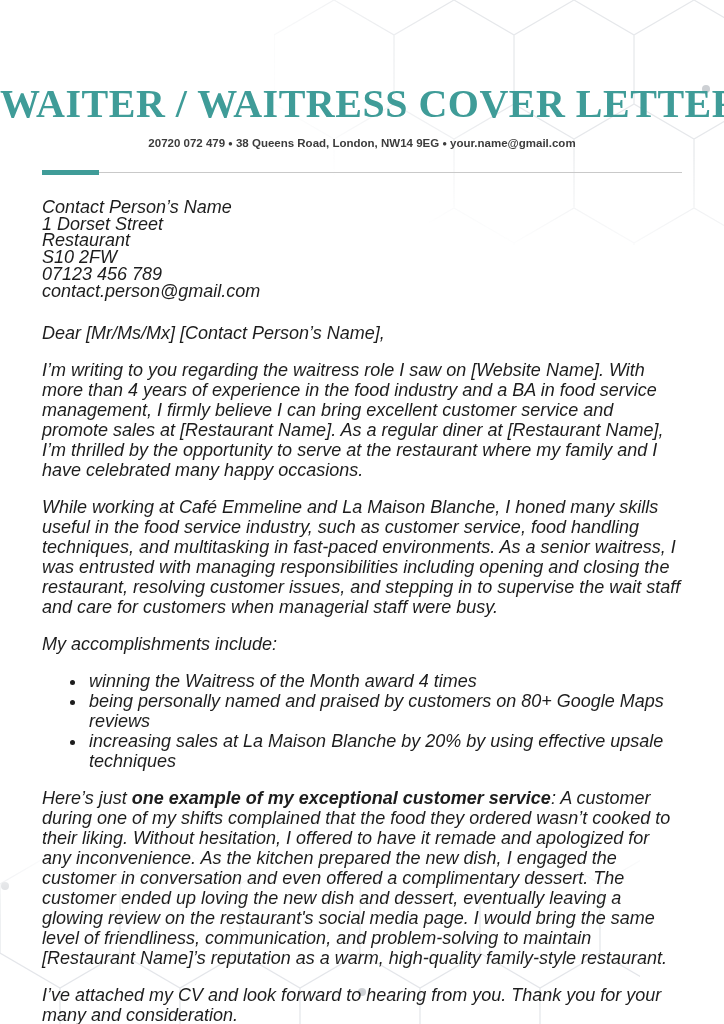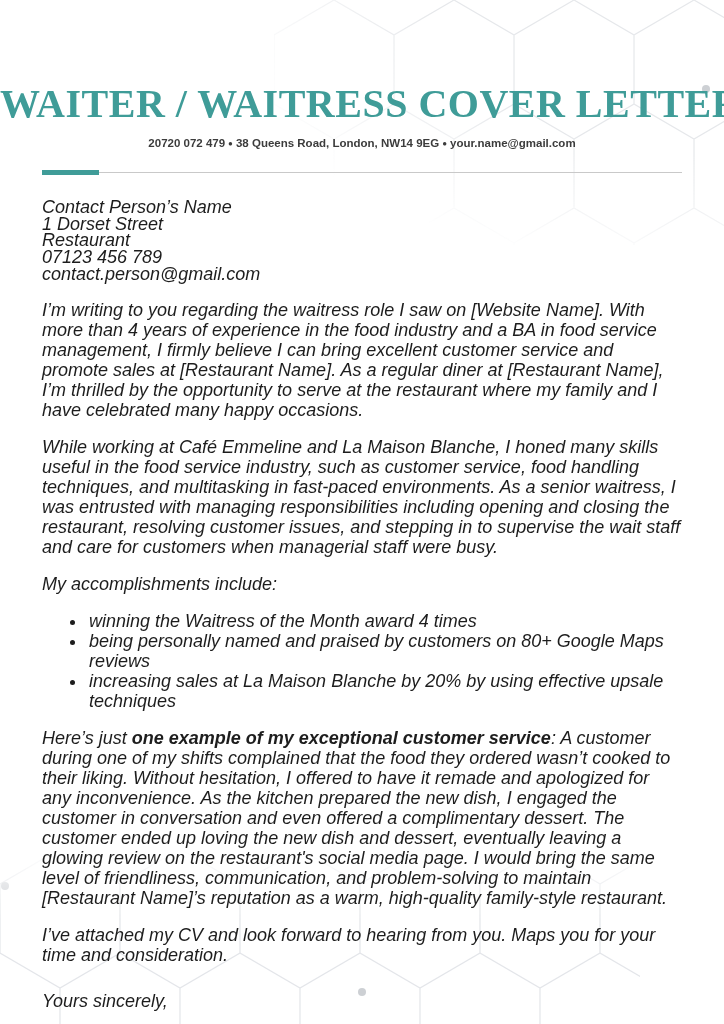--- a/index.html
+++ b/index.html
@@ -91,39 +91,41 @@
       <div class="divider-accent"></div>
     </div>
   </div>
 
   <div class="letter">
 
     <div class="address-block">
       <div>Contact Person’s Name</div>
       <div>1 Dorset Street</div>
       <div>Restaurant</div>
+      <div>S10 2FW</div>
       <div>07123 456 789</div>
       <div>contact.person@gmail.com</div>
     </div>
 
+    <div class="salutation">Dear [Mr/Ms/Mx] [Contact Person’s Name],</div>
 
     <p class="para">I’m writing to you regarding the waitress role I saw on [Website Name]. With more than 4 years of experience in the food industry and a BA in food service management, I firmly believe I can bring excellent customer service and promote sales at [Restaurant Name]. As a regular diner at [Restaurant Name], I’m thrilled by the opportunity to serve at the restaurant where my family and I have celebrated many happy occasions.</p>
 
     <p class="para">While working at Café Emmeline and La Maison Blanche, I honed many skills useful in the food service industry, such as customer service, food handling techniques, and multitasking in fast-paced environments. As a senior waitress, I was entrusted with managing responsibilities including opening and closing the restaurant, resolving customer issues, and stepping in to supervise the wait staff and care for customers when managerial staff were busy.</p>
 
     <p class="para">My accomplishments include:</p>
 
     <ul class="accomplishments">
       <li>winning the Waitress of the Month award 4 times</li>
       <li>being personally named and praised by customers on 80+ Google Maps reviews</li>
       <li>increasing sales at La Maison Blanche by 20% by using effective upsale techniques</li>
     </ul>
 
     <p class="para"><span>Here’s just </span><b>one example of my exceptional customer service</b><span>: A customer during one of my shifts complained that the food they ordered wasn’t cooked to their liking. Without hesitation, I offered to have it remade and apologized for any inconvenience. As the kitchen prepared the new dish, I engaged the customer in conversation and even offered a complimentary dessert. The customer ended up loving the new dish and dessert, eventually leaving a glowing review on the restaurant's social media page. I would bring the same level of friendliness, communication, and problem-solving to maintain [Restaurant Name]’s reputation as a warm, high-quality family-style restaurant.</span></p>
 
-    <p class="para">I’ve attached my CV and look forward to hearing from you. Maps you for your time and consideration.</p>
+    <p class="para">I’ve attached my CV and look forward to hearing from you. Thank you for your many and consideration.</p>
 
     <div class="signoff">Yours sincerely,</div>
 
     <div class="signature">[Your Name]</div>
 
   </div>
 </div>
 
 </body></html>

